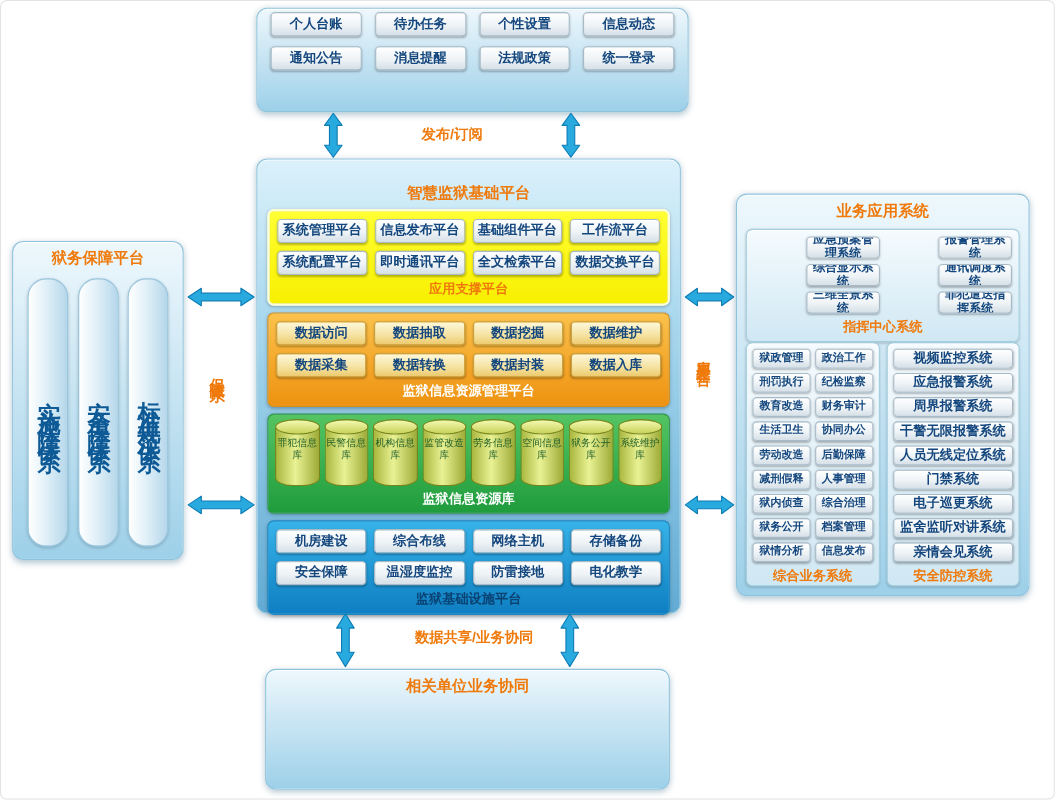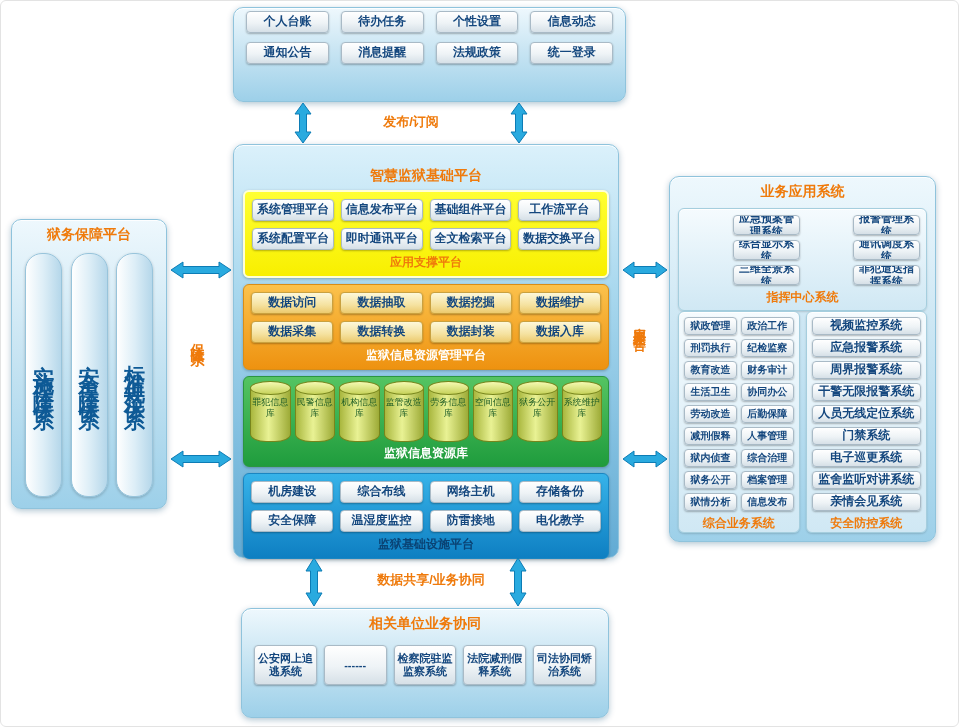--- a/index.html
+++ b/index.html
@@ -274,22 +274,15 @@
   <svg class="arrow" style="left:304px;top:556px" width="18" height="50" viewBox="0 0 18 50">
     <path d="M1 14 L9 1 L17 14 L12.5 14 L12.5 36 L17 36 L9 49 L1 36 L5.5 36 L5.5 14 Z" fill="#29aadf" stroke="#0c7cb5" stroke-width="1" stroke-linejoin="round"></path>
   </svg>
   <svg class="arrow" style="left:508px;top:556px" width="18" height="50" viewBox="0 0 18 50">
     <path d="M1 14 L9 1 L17 14 L12.5 14 L12.5 36 L17 36 L9 49 L1 36 L5.5 36 L5.5 14 Z" fill="#29aadf" stroke="#0c7cb5" stroke-width="1" stroke-linejoin="round"></path>
   </svg>
   <div class="hlabel" style="left:360px;top:570px;width:140px">数据共享/业务协同</div>
 
   <section class="panel bottombox">
     <h2 class="title">相关单位业务协同</h2>
-    <div class="row5">
-      <div class="pill">公安网上追逃系统</div>
-      <div class="pill">------</div>
-      <div class="pill">检察院驻监监察系统</div>
-      <div class="pill">法院减刑假释系统</div>
-      <div class="pill">司法协同矫治系统</div>
-    </div>
   </section>
 
 </div>
 
 </body></html>

